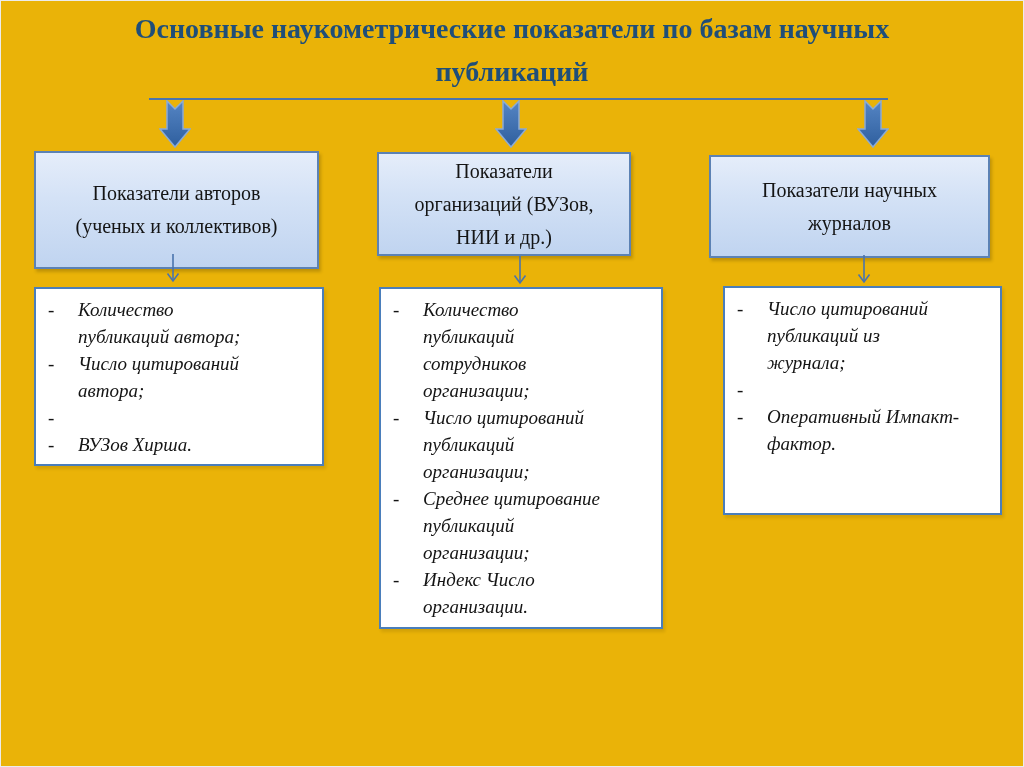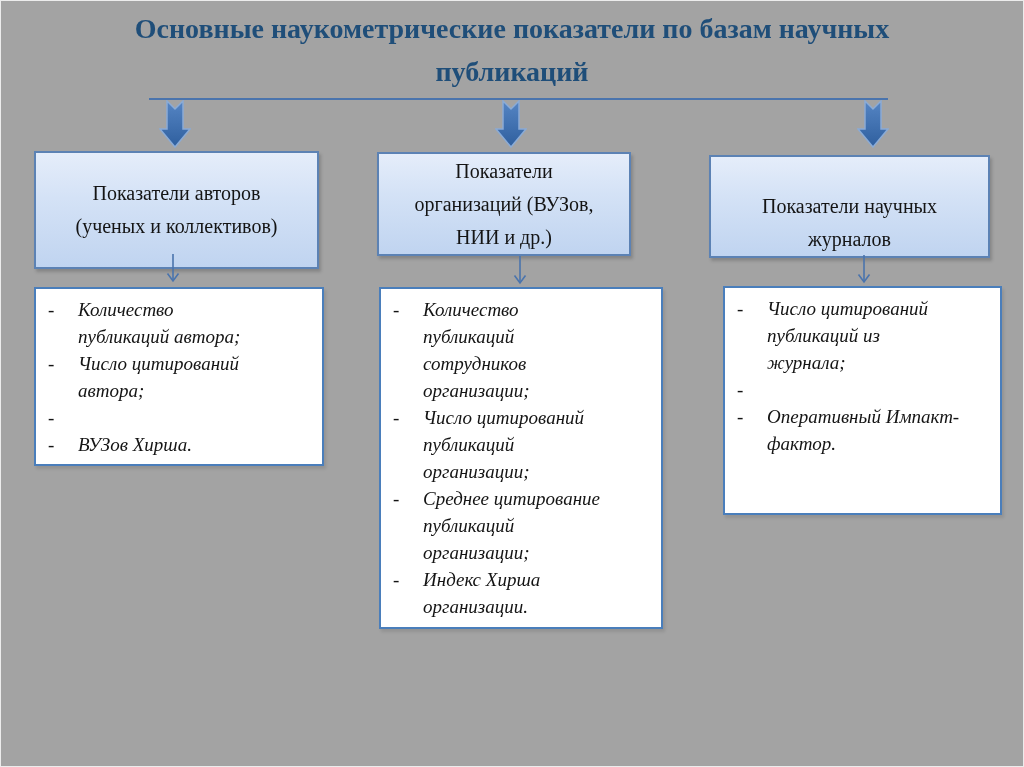--- a/index.html
+++ b/index.html
@@ -1,18 +1,18 @@
 <!DOCTYPE html>
 <html lang="ru"><head>
 <meta charset="utf-8">
 <style>
   html,body { margin:0; padding:0; background:#ffffff; }
   .slide {
     position:relative; width:1022px; height:765px;
-    border:1px solid #ececec; background:#a3a3a3; overflow:hidden;
+    border:1px solid #ececec; background:#eab308; overflow:hidden;
     font-family:"Liberation Serif", "DejaVu Serif", serif;
   }
   .title {
     position:absolute; top:6px; left:0; width:100%;
     margin:0; text-align:center;
     font-size:28px; line-height:43px; font-weight:bold;
     color:#1F4E79; white-space:pre-line;
   }
   .h-line {
     position:absolute; left:148px; top:97px; width:739px; height:2px;
@@ -23,21 +23,21 @@
   .cat-box {
     position:absolute; box-sizing:border-box;
     border:2px solid #5c82b4;
     background:linear-gradient(180deg, #e5edfa 0%, #d4e2f6 40%, #c0d4f0 100%);
     box-shadow:2px 3px 3px rgba(0,0,0,0.18);
     display:flex; flex-direction:column; align-items:center; justify-content:center;
     text-align:center; color:#141414;
     font-size:20px; line-height:33px;
   }
   .cat-box .label { white-space:pre-line; }
-  .cat-box.top-align { justify-content:flex-end; }
+  .cat-box.top-align { justify-content:center; }
   .list-box {
     position:absolute; box-sizing:border-box;
     border:2px solid #4a7ebb; background:#ffffff;
     box-shadow:2px 3px 3px rgba(0,0,0,0.10);
     padding:7px 4px 0 12px;
   }
   .list-box ul { margin:0; padding:0; list-style:none; }
   .list-box li { display:flex; align-items:flex-start; }
   .dash {
     flex:0 0 30px; width:30px;
@@ -143,21 +143,21 @@
 организации;</span>
       </li>
       <li>
         <span class="dash">-</span>
         <span class="li-text">Среднее цитирование
 публикаций
 организации;</span>
       </li>
       <li>
         <span class="dash">-</span>
-        <span class="li-text">Индекс Хирша
+        <span class="li-text">Индекс Число
 организации.</span>
       </li>
     </ul>
   </div>
 
   <div class="list-box" style="left:722px; top:285px; width:279px; height:229px;">
     <ul>
       <li>
         <span class="dash">-</span>
         <span class="li-text">Число цитирований

